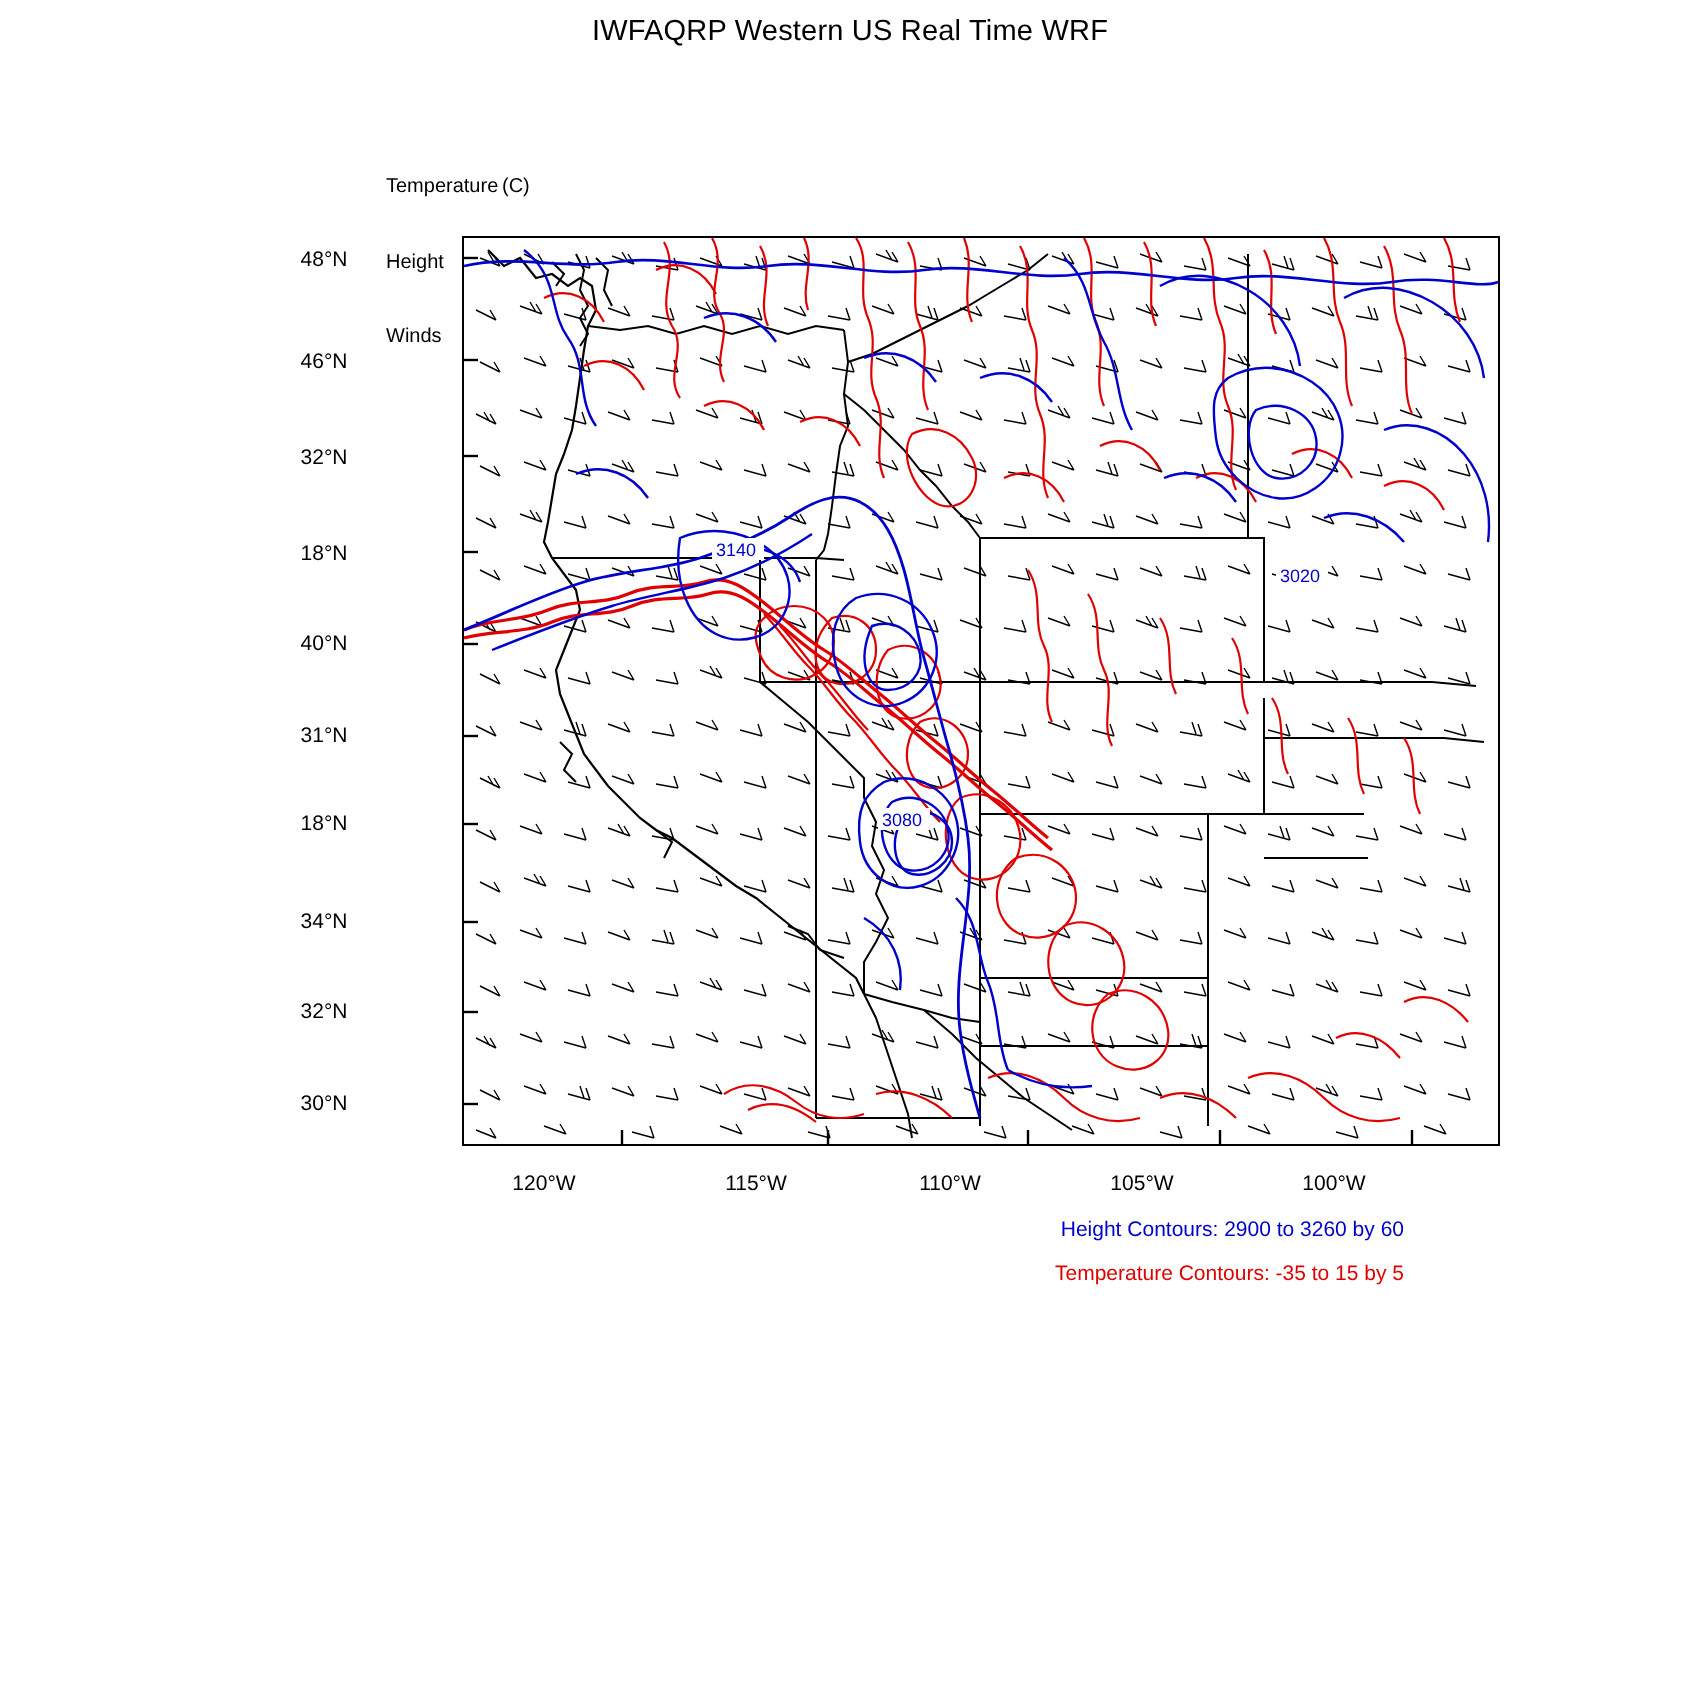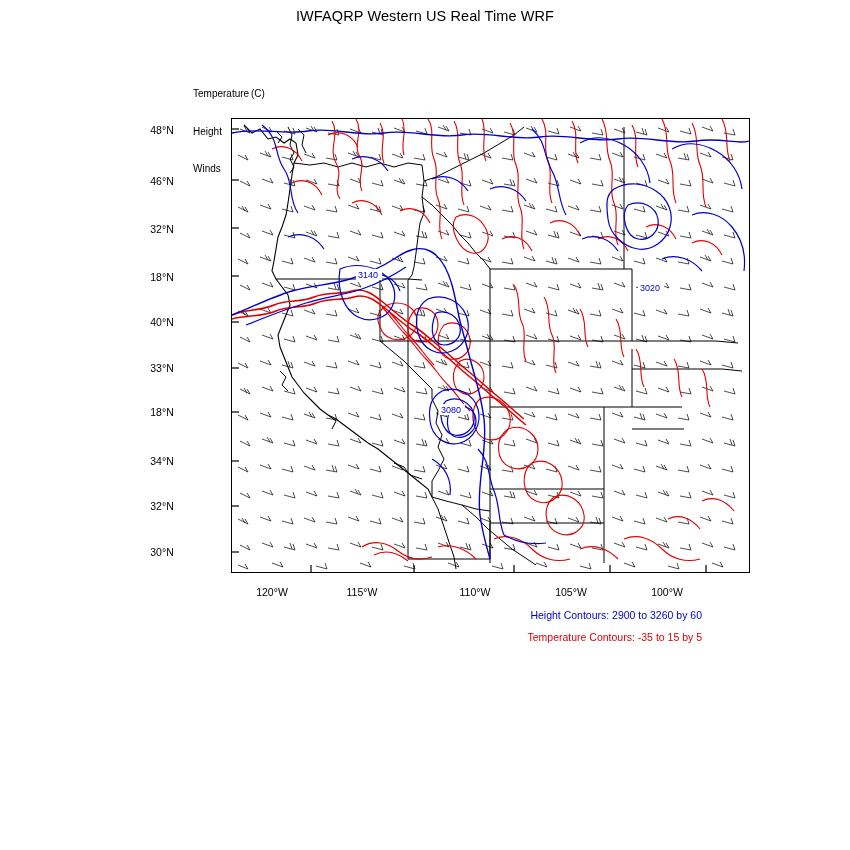--- a/index.html
+++ b/index.html
@@ -120,28 +120,28 @@
     <span class="u-row"><span class="u-lbl">Temperature</span><span>(C)</span></span>
     <span class="u-row"><span class="u-lbl">Height</span><span>(m)</span></span>
     <span class="u-row"><span class="u-lbl">Winds</span><span>(kts)</span></span>
   </div>
 
   <div class="ylab" style="left:136px; top:124px;">48°N</div>
   <div class="ylab" style="left:136px; top:175px;">46°N</div>
   <div class="ylab" style="left:136px; top:223px;">32°N</div>
   <div class="ylab" style="left:136px; top:271px;">18°N</div>
   <div class="ylab" style="left:136px; top:316px;">40°N</div>
-  <div class="ylab" style="left:136px; top:362px;">33°N</div>
+  <div class="ylab" style="left:136px; top:362px;">31°N</div>
   <div class="ylab" style="left:136px; top:406px;">18°N</div>
   <div class="ylab" style="left:136px; top:455px;">34°N</div>
   <div class="ylab" style="left:136px; top:500px;">32°N</div>
   <div class="ylab" style="left:136px; top:546px;">30°N</div>
 
   <div class="xlab" style="left:242px; top:586px;">120°W</div>
-  <div class="xlab" style="left:332px; top:586px;">115°W</div>
+  <div class="xlab" style="left:348px; top:586px;">115°W</div>
   <div class="xlab" style="left:445px; top:586px;">110°W</div>
   <div class="xlab" style="left:541px; top:586px;">105°W</div>
   <div class="xlab" style="left:637px; top:586px;">100°W</div>
 
   <div class="plot-frame">
     <svg width="517" height="453" viewBox="0 0 517 453" xmlns="http://www.w3.org/2000/svg">
       <defs>
         <clipPath id="plotclip">
             <rect x="0" y="0" width="517" height="453"></rect>
           </clipPath>

